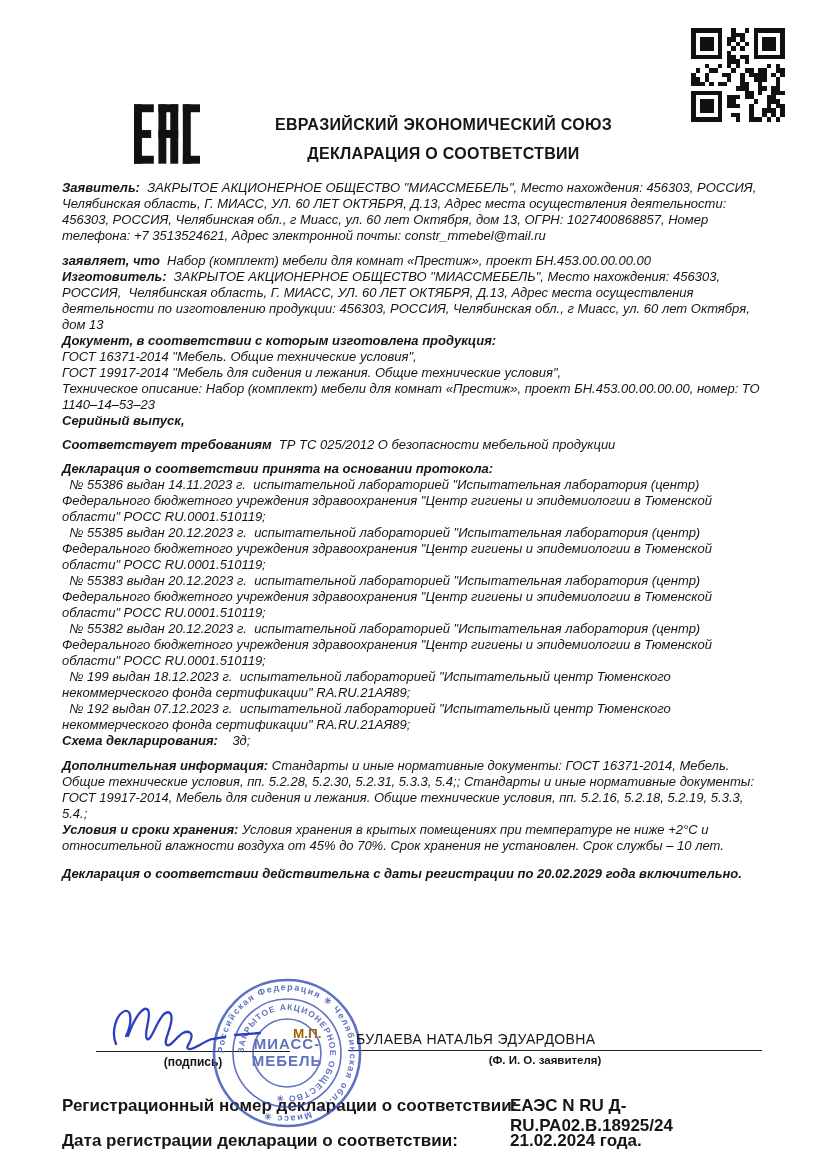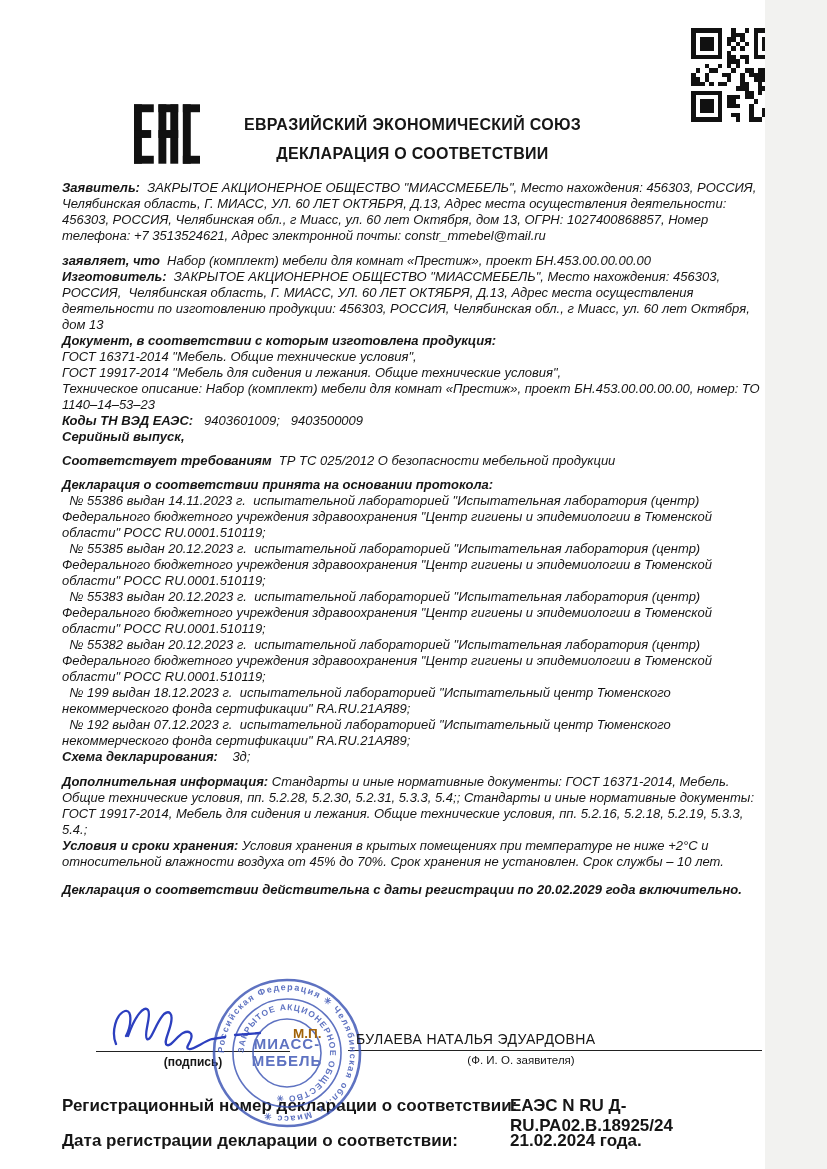--- a/index.html
+++ b/index.html
@@ -1,17 +1,17 @@
 <!DOCTYPE html>
 <html style="--stamp_blue: #3b54b4; --signature_blue: #2c3fbf; --watermark: #f0c49c;"><head>
 <meta charset="utf-8">
 <style>
   html,body{margin:0;padding:0;}
   body{width:827px;height:1169px;background:#f2f2f0;font-family:"Liberation Sans",sans-serif;}
-  .page{position:relative;width:765px;height:1169px;background:#ffffff;color:#161616;overflow:hidden;}
+  .page{position:relative;width:827px;height:1169px;background:#ffffff;color:#161616;overflow:hidden;}
 
   
   .eac-logo{position:absolute;left:134px;top:104px;width:66px;height:60px;}
   .qr{position:absolute;left:687px;top:24px;width:102px;height:102px;}
   .titles{position:absolute;left:120px;right:60px;top:116px;text-align:center;}
   .title{font-weight:bold;font-size:16px;letter-spacing:.3px;}
   .title + .title{margin-top:11px;}
 
   
   .doc-body{position:absolute;left:62px;top:180px;width:705px;font-size:13px;line-height:16px;}
@@ -27,21 +27,21 @@
   .sig-caption{position:absolute;left:96px;top:1055px;width:194px;text-align:center;font-size:12px;font-weight:bold;}
   .signature-svg{position:absolute;left:106px;top:1000px;width:210px;height:55px;color:var(--signature_blue);z-index:3;}
   .stamp{position:absolute;left:209px;top:975px;width:156px;height:156px;color:var(--stamp_blue);opacity:.82;z-index:2;}
   .stamp text{fill:currentColor;}
   .stamp .stampC{font-size:15px;font-weight:bold;letter-spacing:1px;text-anchor:middle;}
   .stamp .ring{font-size:9px;letter-spacing:1.4px;font-weight:bold;}
   .stamp .ring2{font-size:8.5px;letter-spacing:1.1px;font-weight:bold;}
   .mp-label{position:absolute;left:293px;top:1026px;font-size:13.5px;font-weight:bold;z-index:4;color:#a16207;}
   .fio-name{position:absolute;left:356px;top:1031px;font-size:14px;letter-spacing:.4px;z-index:4;}
   .fio-underline{position:absolute;left:348px;top:1050px;width:414px;border-top:1.6px solid #222;}
-  .fio-caption{position:absolute;left:436px;top:1054px;width:170px;text-align:center;font-size:11.5px;font-weight:normal;}
+  .fio-caption{position:absolute;left:460px;top:1054px;width:170px;text-align:center;font-size:11.5px;font-weight:bold;}
 
   .watermark{position:absolute;left:196px;top:1044px;font-family:"Liberation Serif",serif;
     font-size:46px;letter-spacing:3px;color:var(--watermark);opacity:.78;z-index:1;}
 
   .reg-row{position:absolute;left:62px;width:705px;font-size:17px;font-weight:bold;}
   .reg-row .val{position:absolute;left:448px;top:0;}
   .reg-row1{top:1096px;}
   .reg-row2{top:1131px;}
 
   svg{display:block;}
@@ -205,21 +205,20 @@
 
     <p class="mt9"><span class="b">заявляет, что</span><span>  Набор (комплект) мебели для комнат «Престиж», проект БН.453.00.00.00.00</span></p>
 
     <p><span class="b">Изготовитель:</span><span>  ЗАКРЫТОЕ АКЦИОНЕРНОЕ ОБЩЕСТВО "МИАССМЕБЕЛЬ", Место нахождения: 456303, РОССИЯ,  Челябинская область, Г. МИАСС, УЛ. 60 ЛЕТ ОКТЯБРЯ, Д.13, Адрес места осуществления деятельности по изготовлению продукции: 456303, РОССИЯ, Челябинская обл., г Миасс, ул. 60 лет Октября, дом 13</span></p>
 
     <p class="b">Документ, в соответствии с которым изготовлена продукция:</p>
     <p>ГОСТ 16371-2014 "Мебель. Общие технические условия",</p>
     <p>ГОСТ 19917-2014 "Мебель для сидения и лежания. Общие технические условия",</p>
     <p>Техническое описание: Набор (комплект) мебели для комнат «Престиж», проект БН.453.00.00.00.00, номер: ТО 1140–14–53–23</p>
 
-    <p><span class="b">Коды ТН ВЭД ЕАЭС:</span><span>   9403601009;   9403500009</span></p>
 
     <p class="b">Серийный выпуск,</p>
 
     <p class="mt8"><span class="b">Соответствует требованиям</span><span>  ТР ТС 025/2012 О безопасности мебельной продукции</span></p>
 
     <p class="b mt8">Декларация о соответствии принята на основании протокола:</p>
     <p>  № 55386 выдан 14.11.2023 г.  испытательной лабораторией "Испытательная лаборатория (центр) Федерального бюджетного учреждения здравоохранения "Центр гигиены и эпидемиологии в Тюменской области" РОСС RU.0001.510119;</p>
     <p>  № 55385 выдан 20.12.2023 г.  испытательной лабораторией "Испытательная лаборатория (центр) Федерального бюджетного учреждения здравоохранения "Центр гигиены и эпидемиологии в Тюменской области" РОСС RU.0001.510119;</p>
     <p>  № 55383 выдан 20.12.2023 г.  испытательной лабораторией "Испытательная лаборатория (центр) Федерального бюджетного учреждения здравоохранения "Центр гигиены и эпидемиологии в Тюменской области" РОСС RU.0001.510119;</p>
     <p>  № 55382 выдан 20.12.2023 г.  испытательной лабораторией "Испытательная лаборатория (центр) Федерального бюджетного учреждения здравоохранения "Центр гигиены и эпидемиологии в Тюменской области" РОСС RU.0001.510119;</p>

